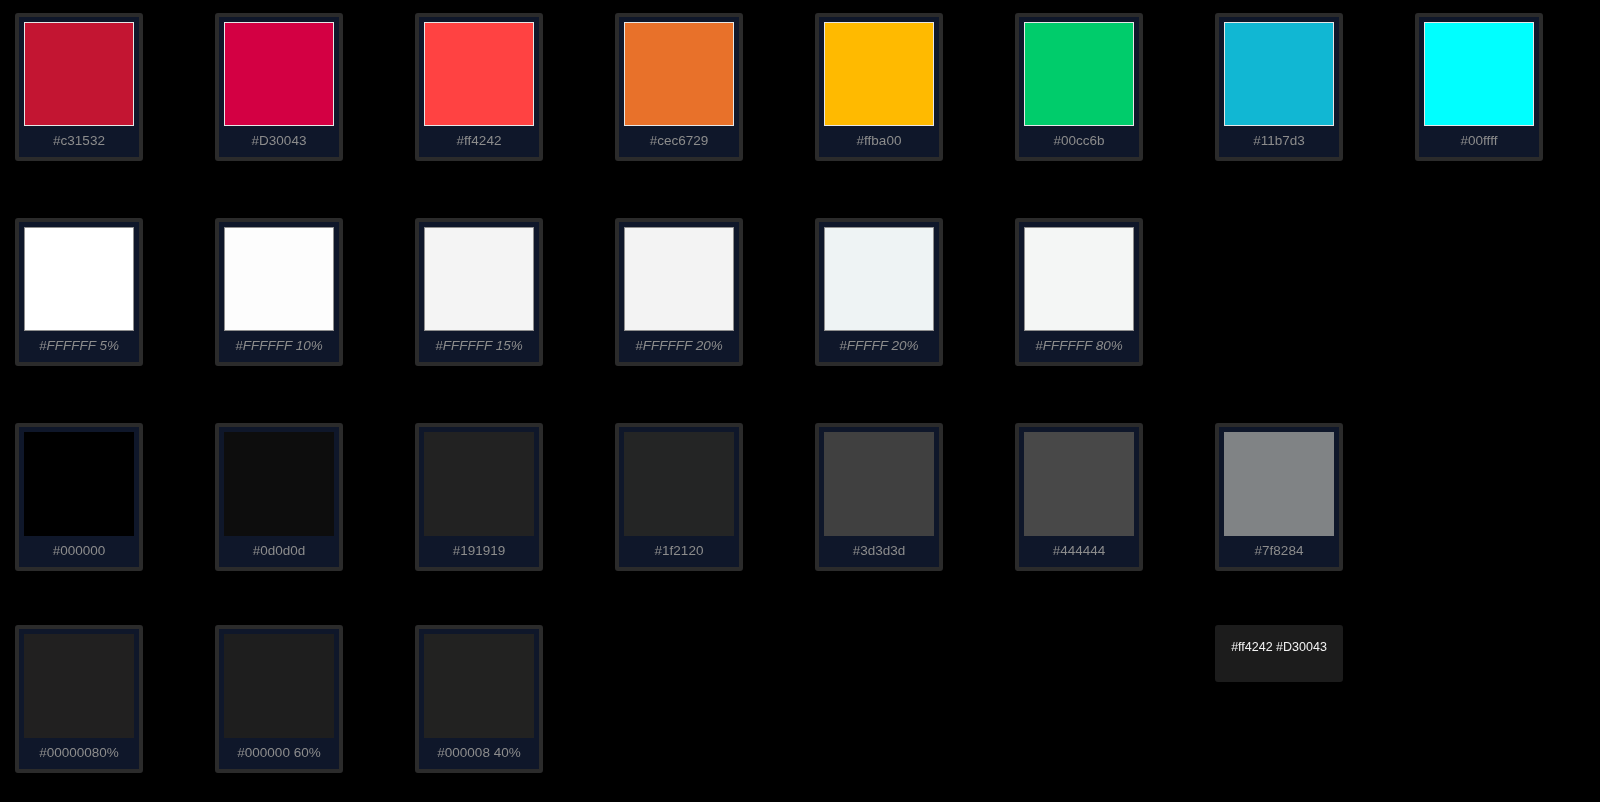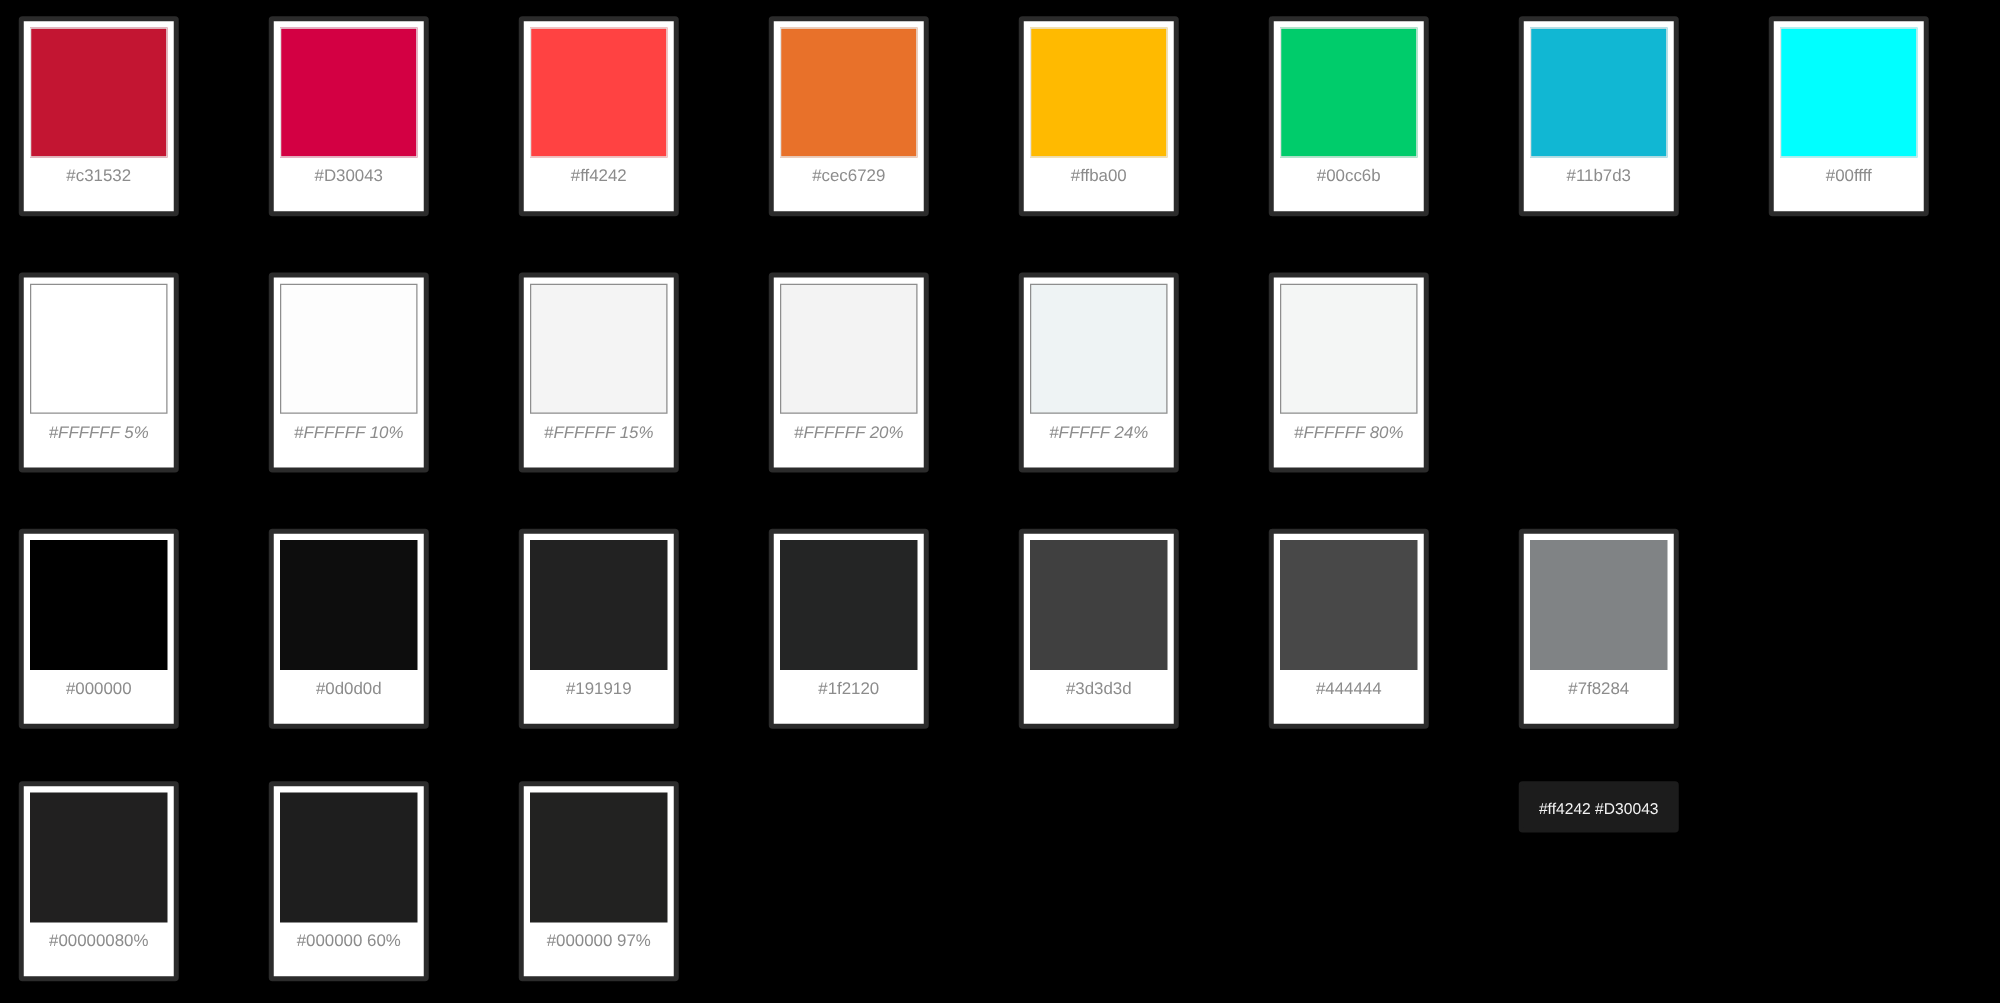--- a/index.html
+++ b/index.html
@@ -45,24 +45,24 @@
   }
 
   .cell.empty { }
 
   
   .card {
     position: absolute;
     left: 15px;
     top: 5px;
     width: 128px;
-    background: #ffffff;
+    background: #0f172a;
     border: 4px solid #2b2b2b;
     border-radius: 3px;
-    padding: 5px 5px 12px 5px;
+    padding: 5px 5px 0 5px;
     box-shadow: 2px 3px 5px rgba(0,0,0,0.85);
   }
 
   .swatch {
     width: 100%;
     height: 104px;
     display: block;
   }
 
   
@@ -79,21 +79,21 @@
     color: #8c8c8c;
     line-height: 1;
     padding: 8px 0 9px 0;
     white-space: nowrap;
   }
 
   
   .card.gradient-card {
     background: #1c1c1c;
     border-color: #1c1c1c;
-    padding: 5px 5px 0 5px;
+    padding: 5px 5px 16px 5px;
   }
 
   .gradient-swatch {
     position: relative;
     width: 100%;
     height: 104px;
     overflow: hidden;
   }
 
   .angle-annotation {
@@ -201,21 +201,21 @@
     <div class="cell">
       <div class="card">
         <span class="swatch hairline-grey" style="background-color: rgb(243, 243, 243);"></span>
         <span class="card-label">#FFFFFF 20%</span>
       </div>
     </div>
 
     <div class="cell">
       <div class="card">
         <span class="swatch hairline-grey" style="background-color: rgb(238, 243, 244);"></span>
-        <span class="card-label">#FFFFF 24%</span>
+        <span class="card-label">#FFFFF 20%</span>
       </div>
     </div>
 
 
     <div class="cell">
       <div class="card">
         <span class="swatch hairline-grey" style="background-color: rgb(244, 246, 245);"></span>
         <span class="card-label">#FFFFFF 80%</span>
       </div>
     </div>
@@ -291,21 +291,21 @@
     <div class="cell">
       <div class="card">
         <span class="swatch hairline-none" style="background-color: rgb(30, 30, 30);"></span>
         <span class="card-label">#000000 60%</span>
       </div>
     </div>
 
     <div class="cell">
       <div class="card">
         <span class="swatch hairline-none" style="background-color: rgb(34, 34, 33);"></span>
-        <span class="card-label">#000000 97%</span>
+        <span class="card-label">#000008 40%</span>
       </div>
     </div>
 
 
     <div class="cell empty"></div>
     <div class="cell empty"></div>
     <div class="cell empty"></div>
 
     <div class="cell">
       <div class="card gradient-card" style="background: rgb(28, 28, 28); border-color: rgb(28, 28, 28);">

